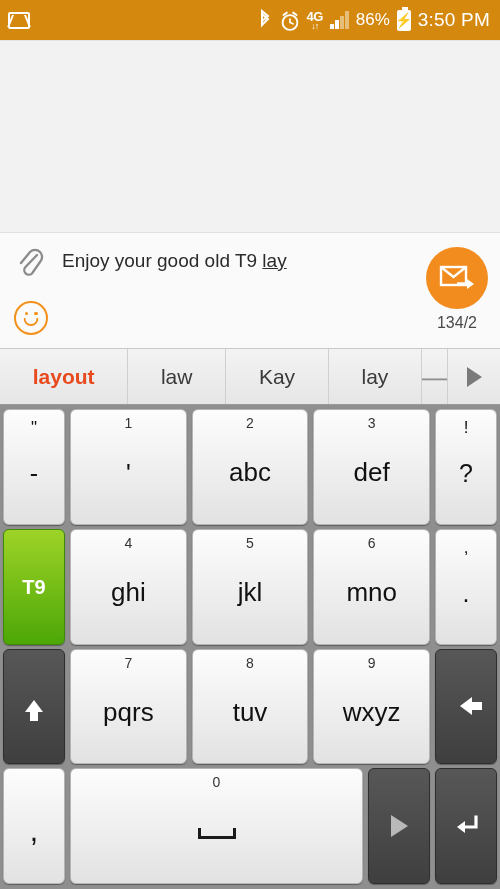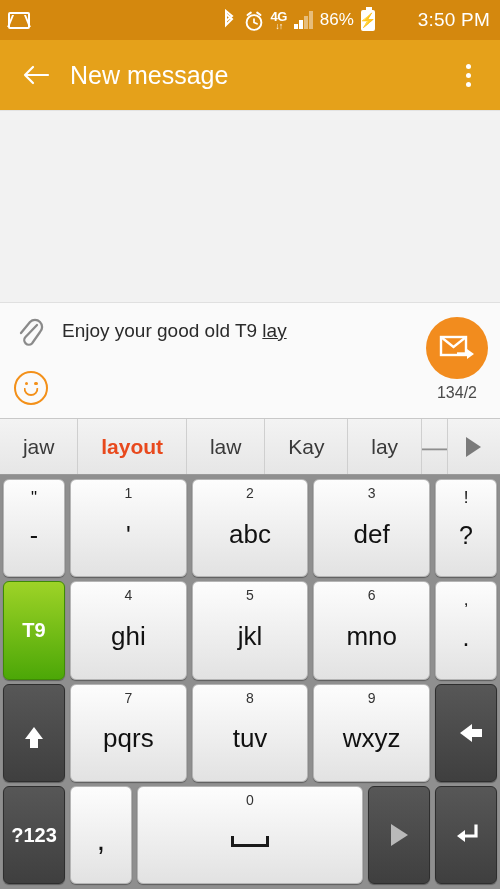--- a/index.html
+++ b/index.html
@@ -44,21 +44,21 @@
   .batt-pct { font-size: 17px; }
   .batt-ico {
     width: 14px; height: 21px; border: 2px solid #ffffff; border-radius: 2px;
     position: relative; display: flex; align-items: center; justify-content: center;
     background: #ffffff;
   }
   .batt-ico:before {
     content: ""; position: absolute; top: -5px; left: 3px; width: 6px; height: 3px; background: #ffffff;
   }
   .batt-ico span { color: #1b1b1b; font-size: 14px; font-weight: bold; line-height: 1; }
-  .clock { font-size: 19px; letter-spacing: .2px; margin-left: 36px; }
+  .clock { font-size: 19px; letter-spacing: .2px; }
 
   
   .appbar {
     height: 70px; flex: 0 0 70px; background: #e5a11a;
     display: flex; align-items: center; padding: 0 16px; color: #ffffff;
   }
   .back-btn { width: 40px; height: 40px; display: flex; align-items: center; justify-content: center; }
   .appbar-title { font-size: 25px; margin-left: 14px; font-weight: normal; }
   .overflow { margin-left: auto; width: 32px; height: 40px; display: flex; flex-direction: column;
               align-items: center; justify-content: center; gap: 4px; }
@@ -227,33 +227,20 @@
           <i></i>
       </span>
       <span class="batt-pct">86%</span>
       <span class="batt-ico">
           <span>⚡</span>
         </span>
       <span class="clock">3:50 PM</span>
     </div>
   </div>
 
-  <div class="appbar">
-    <div class="back-btn">
-      <svg width="28" height="24" viewBox="0 0 28 24">
-        <path d="M26 12 L3 12 M11 4 L3 12 L11 20" fill="none" stroke="#ffffff" stroke-width="2.2" stroke-linecap="round" stroke-linejoin="round"></path>
-      </svg>
-    </div>
-    <div class="appbar-title">New message</div>
-    <div class="overflow">
-      <i></i>
-        <i></i>
-        <i></i>
-    </div>
-  </div>
 
 
   <div class="msgbody"></div>
 
   <div class="compose">
     <div class="compose-icons">
       <span class="clip">
         <svg width="30" height="34" viewBox="0 0 30 34">
           <path d="M21 8 L9.5 20 a4.6 4.6 0 0 0 6.5 6.5 L24 15 a7 7 0 0 0 -10 -10 L5 16" fill="none" stroke="#8a8a8a" stroke-width="2.3" stroke-linecap="round"></path>
         </svg>
@@ -274,21 +261,20 @@
           <path d="M3 4 L15.5 14 L28 4" fill="none" stroke="#ffffff" stroke-width="2.4"></path>
           <path d="M19 21 L31 21" stroke="#ffffff" stroke-width="3.4"></path>
           <path d="M29 16 L36 21 L29 26 Z" fill="#ffffff"></path>
         </svg>
       </div>
       <div class="send-count">134/2</div>
     </div>
   </div>
 
   <div class="suggest">
-    <div class="sug">jaw</div>
     <div class="sug sel">layout</div>
     <div class="sug">law</div>
     <div class="sug">Kay</div>
     <div class="sug">lay</div>
     <div class="sug clip-cell">⸺</div>
     <div class="sug more">
         <span class="tri"></span>
       </div>
   </div>
 
@@ -358,23 +344,20 @@
         <span class="main">wxyz</span>
       </div>
       <div class="key narrow dark">
         <span class="glyph">
             <span class="arrow-left"></span>
           </span>
       </div>
     </div>
 
     <div class="krow">
-      <div class="key narrow dark">
-        <span class="main">?123</span>
-      </div>
       <div class="key narrow">
         <span class="punct-bot comma">,</span>
       </div>
       <div class="key wide">
         <span class="sub">0</span>
         <span class="spacebar-mark"></span>
       </div>
       <div class="key narrow dark">
         <span class="glyph">
             <span class="tri-right"></span>

